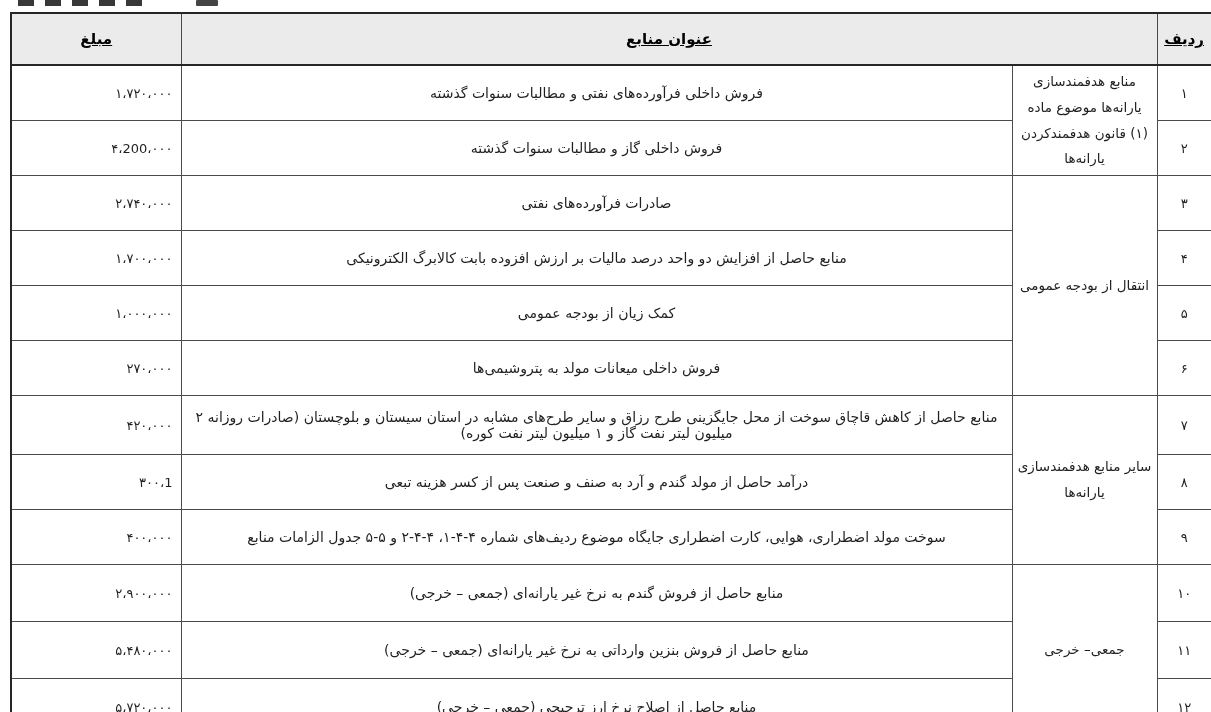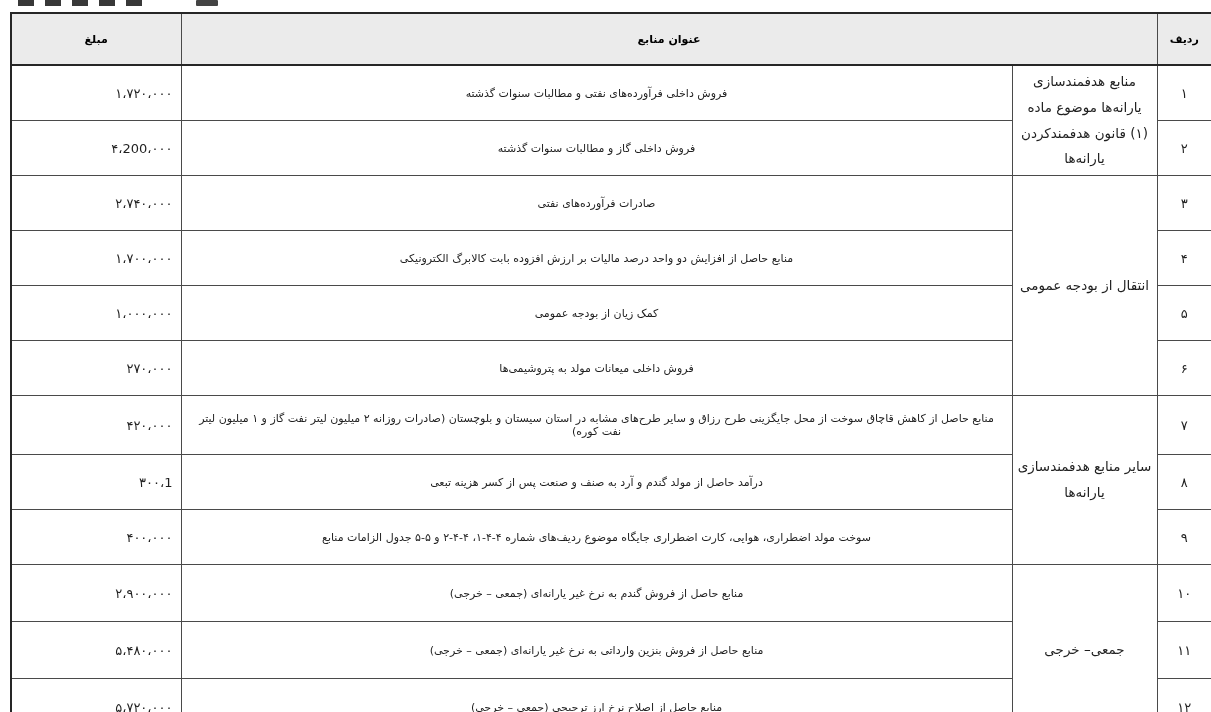--- a/index.html
+++ b/index.html
@@ -22,27 +22,27 @@
 
   .table-wrap{position:absolute;top:12px;left:10px;width:1201px;}
   table{
     border-collapse:collapse;table-layout:fixed;width:1201px;
     direction:rtl;
   }
   td,th{
     border:1px solid #4a4a4a;
     text-align:center;vertical-align:middle;
     padding:2px 8px;
-    font-size:11px;
+    font-size:14px;
     overflow:hidden;
   }
   table{border:2px solid #262626;}
   thead th{
-    background:#ebebeb;font-weight:bold;font-size:11px;
-    height:46px;border-bottom:2.5px solid #262626;color:#000;
+    background:#ebebeb;font-weight:bold;font-size:15px;
+    height:46px;border-bottom:2.5px solid #262626;color:#000;text-decoration:underline;
   }
   tbody td{background:#ffffff;height:50px;}
   tr.r7 td{height:54px;}
   tr.r10 td,tr.r11 td,tr.r12 td{height:52px;}
   td.cat{font-size:13.5px;line-height:1.9;padding:2px 4px;}
   td.num{font-size:13px;}
   td.amount{font-size:13px;letter-spacing:.5px;text-align:right;}
 </style>
 </head>
 <body>

